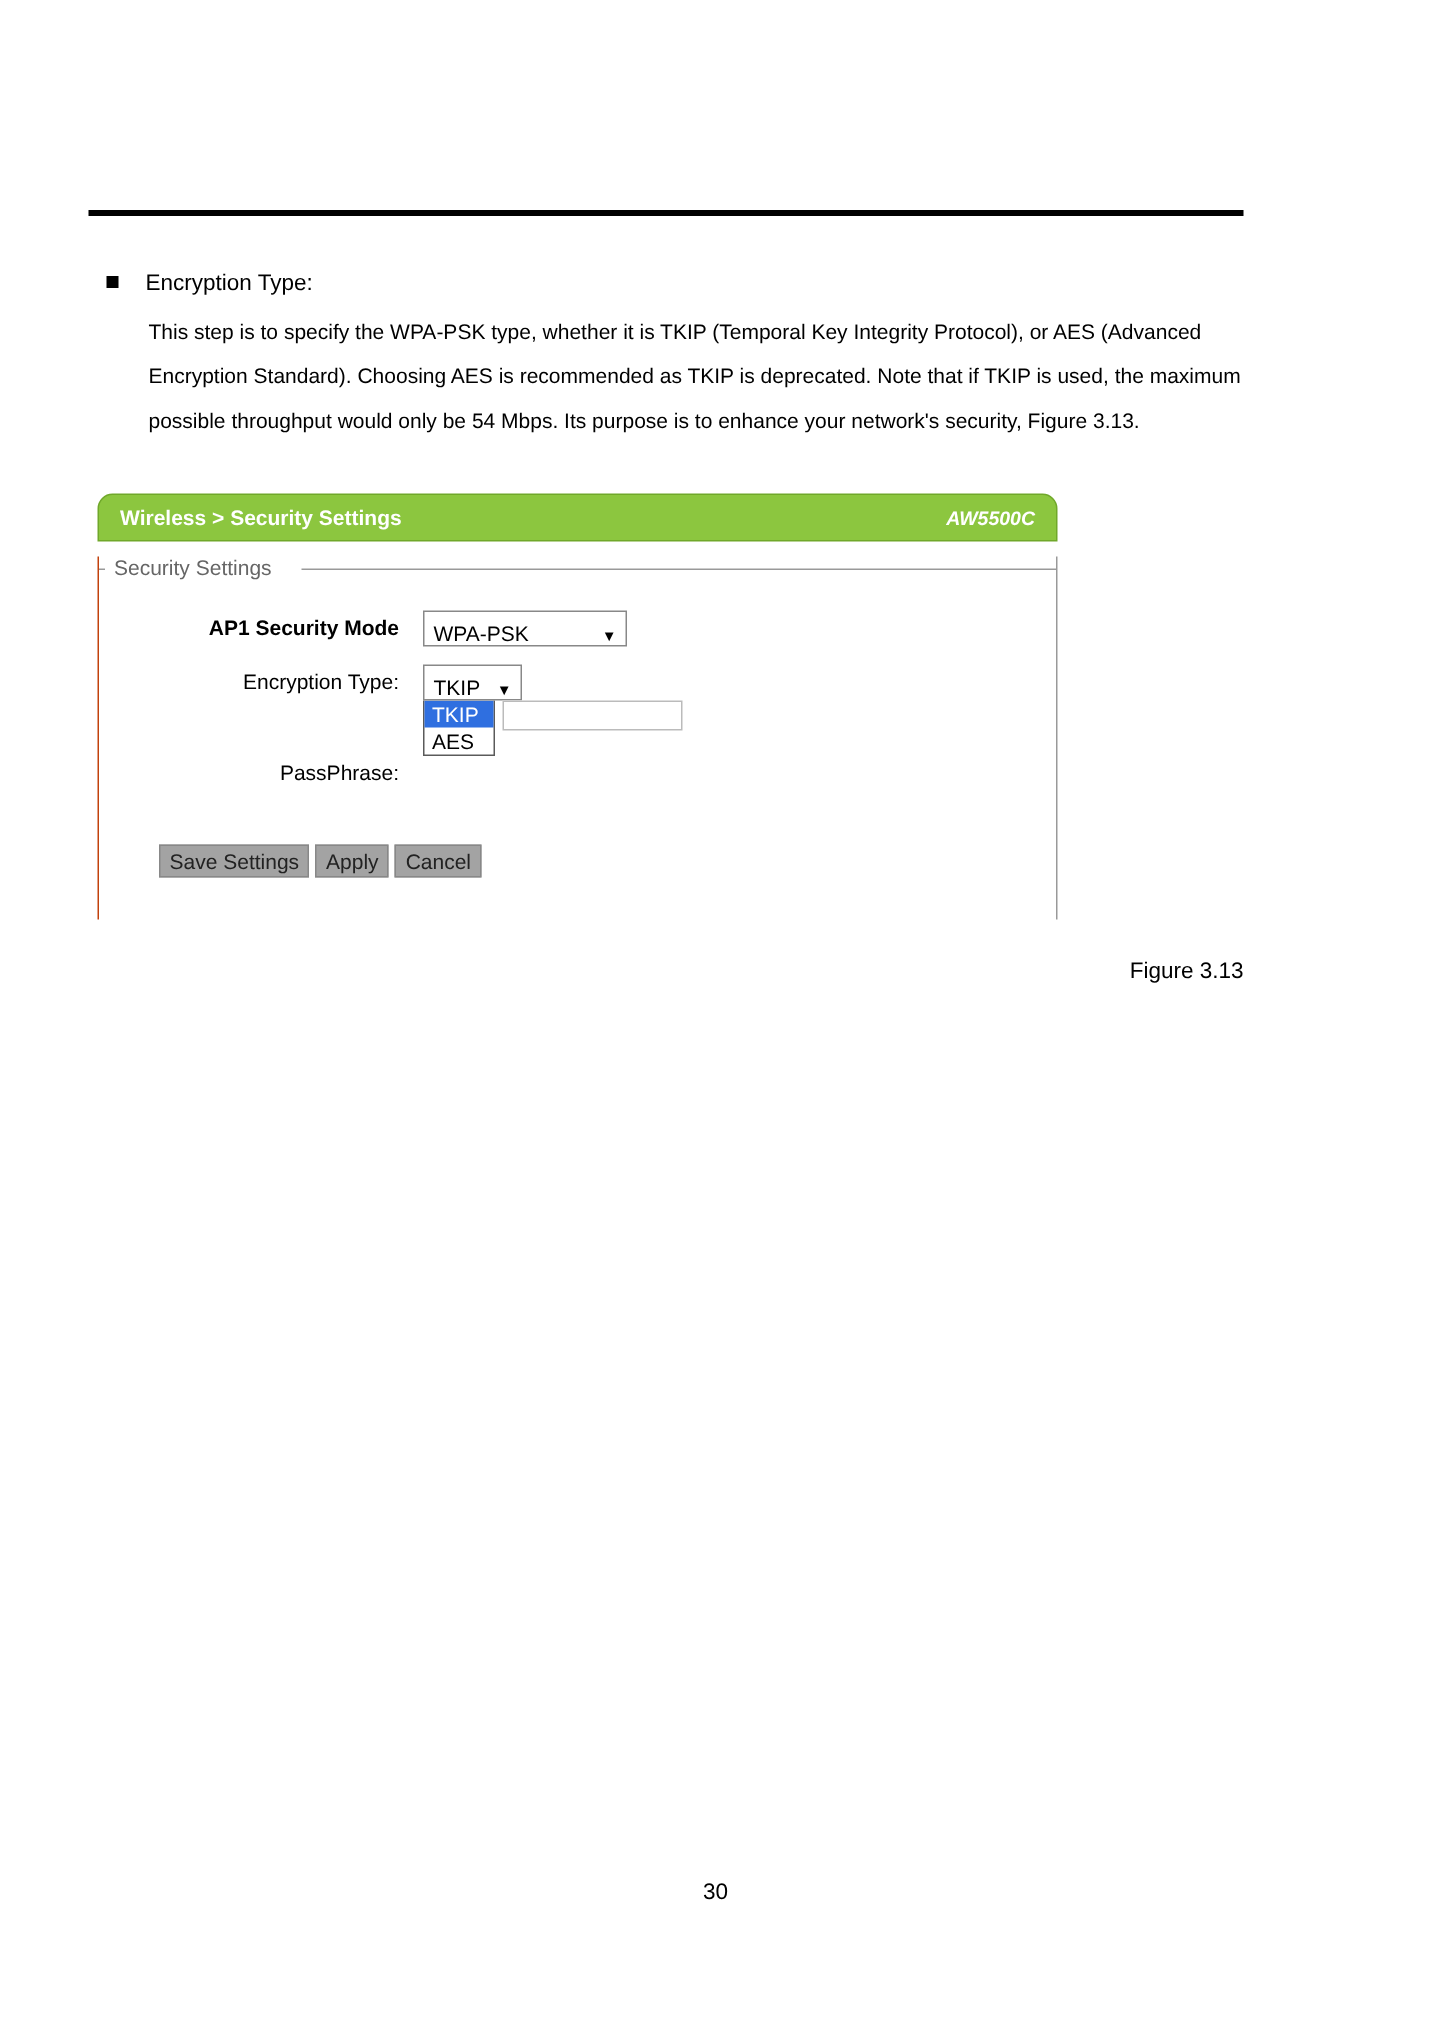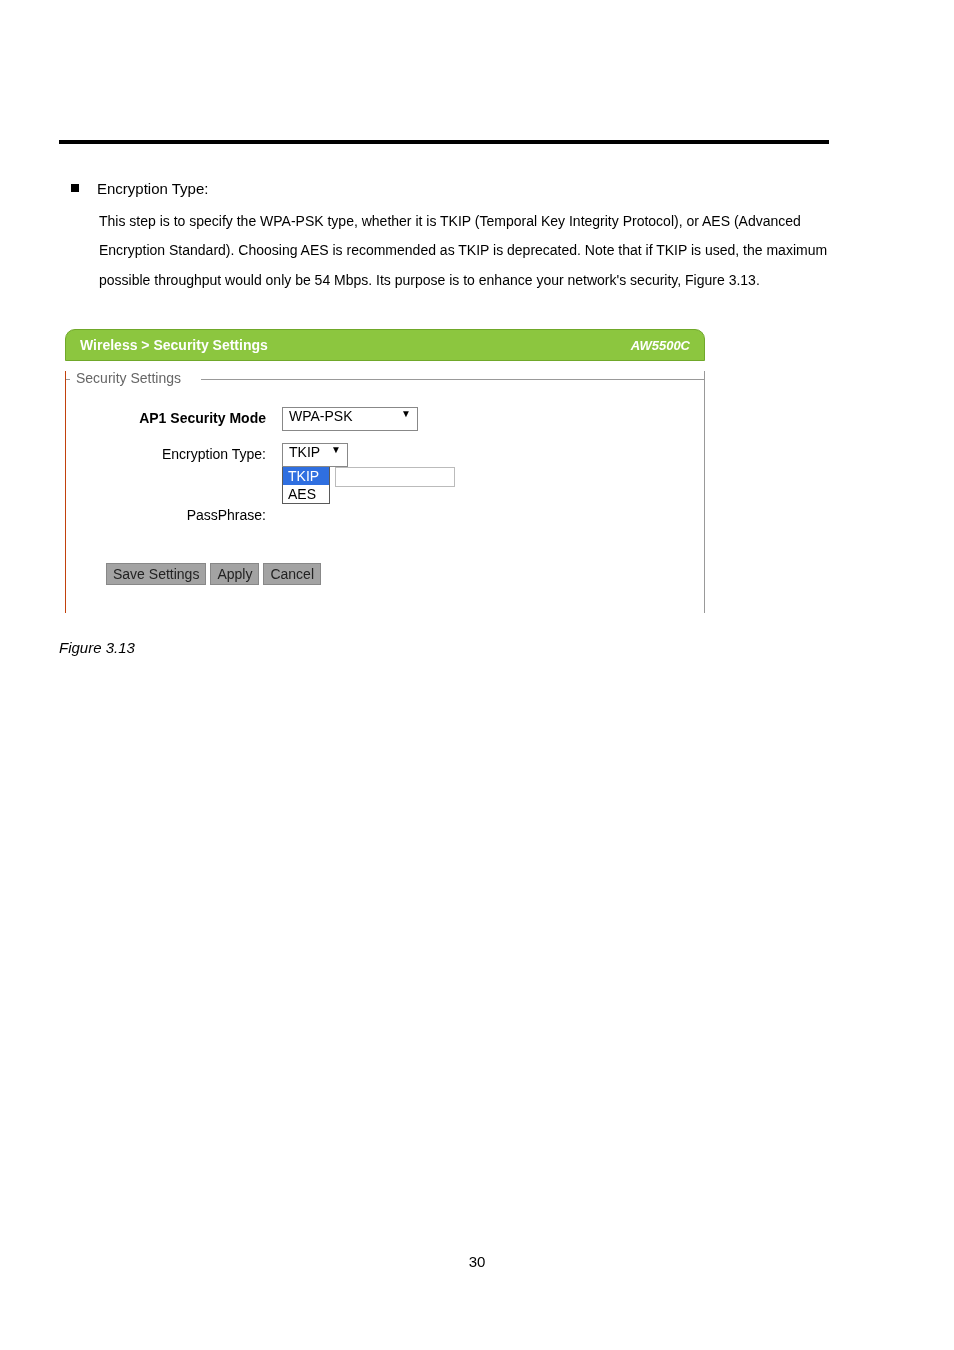--- a/index.html
+++ b/index.html
@@ -118,21 +118,21 @@
       padding-top: 3px;
     }
     .label-col.bold { font-weight: bold; }
     .field-col {
       position: relative;
     }
     .select-box {
       border: 1px solid #888;
       height: 24px;
       display: inline-flex;
-      align-items: flex-start;
+      align-items: flex-end;
       padding: 0 6px;
       font-size: 14px;
       background: #fff;
       gap: 8px;
     }
     .select-box.w1 { width: 136px; justify-content: space-between; }
     .select-box.w2 { width: 66px; justify-content: space-between; }
     .tri { font-size: 10px; color: #000; }
     .options-pop {
       border: 1px solid #5a5a5a;
@@ -166,24 +166,23 @@
     }
     .btn {
       border: 1px solid #888;
       background: #a3a3a3;
       font-size: 14px;
       padding: 2px 6px;
       color: #222;
       font-family: inherit;
     }
     .fig-caption {
-      text-align: left;
+      text-align: right;
       margin-top: 26px;
       font-size: 15px;
-      font-style: italic;
     }
     .page-num {
       position: absolute;
       bottom: 80px;
       left: 0;
       width: 100%;
       text-align: center;
       font-size: 15px;
     }
   </style>

